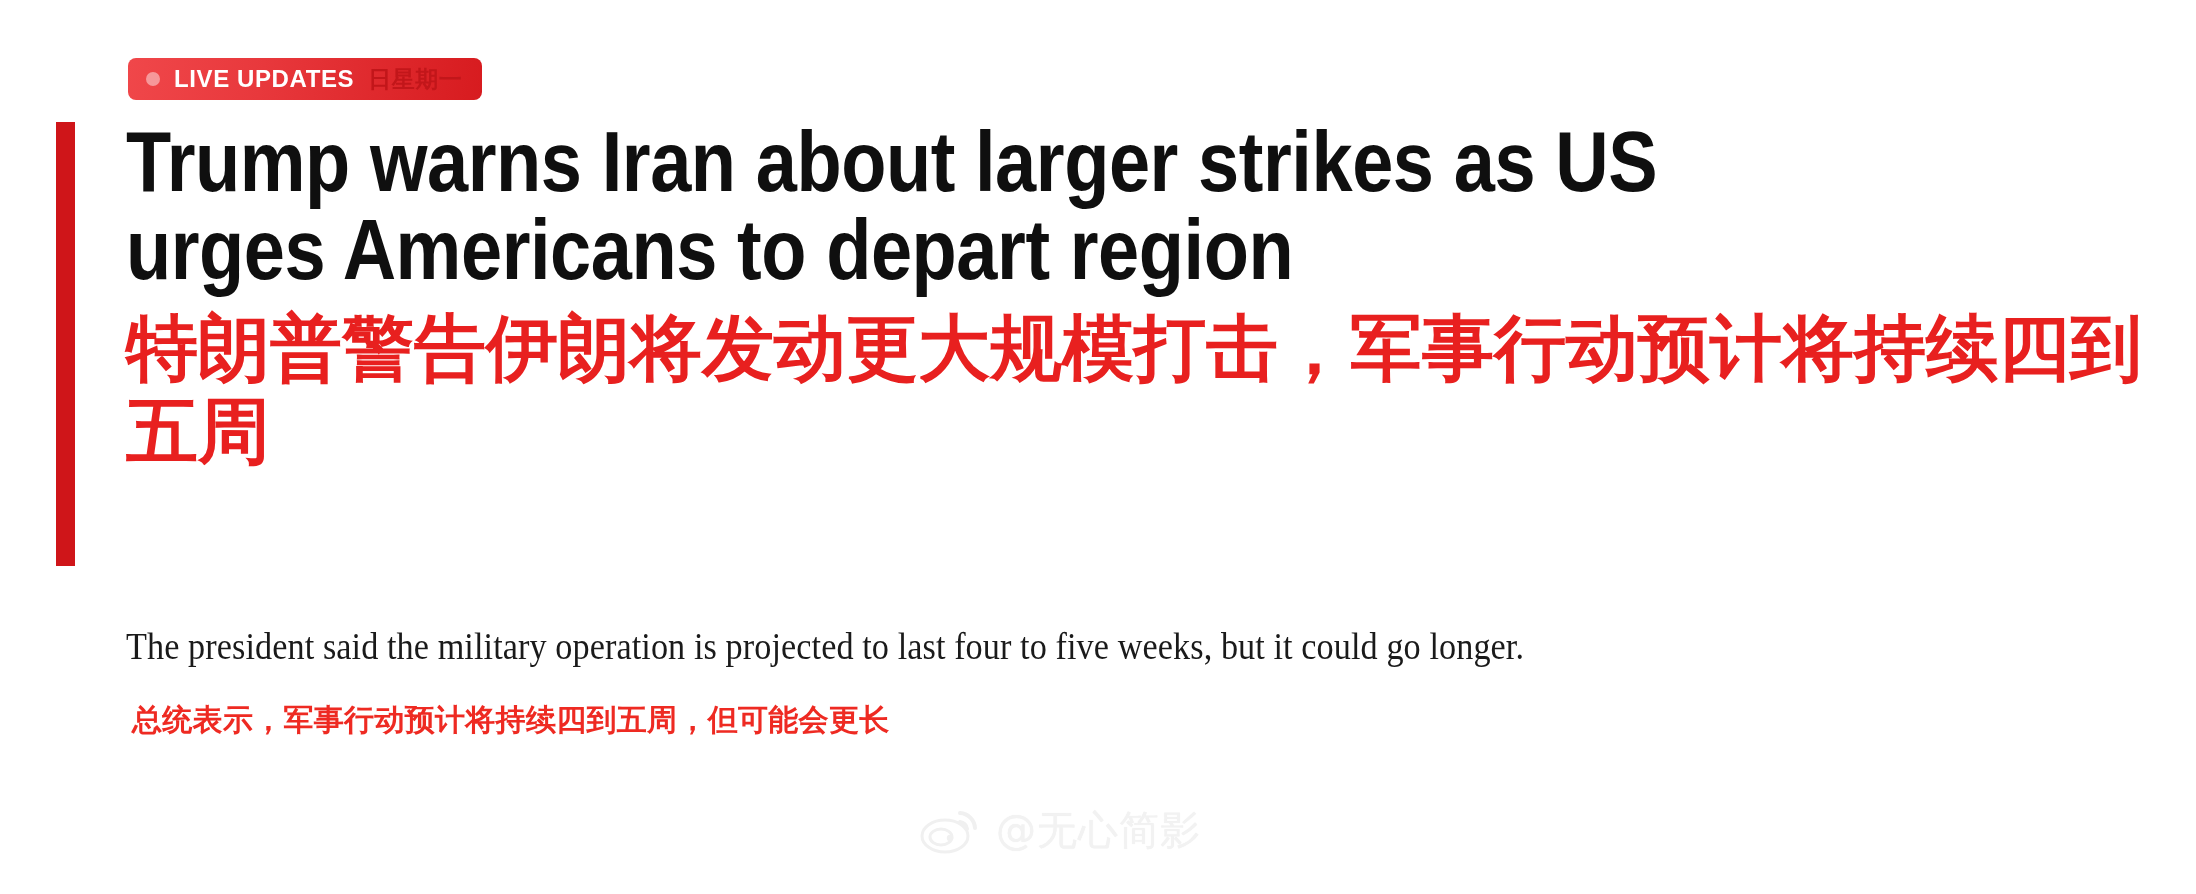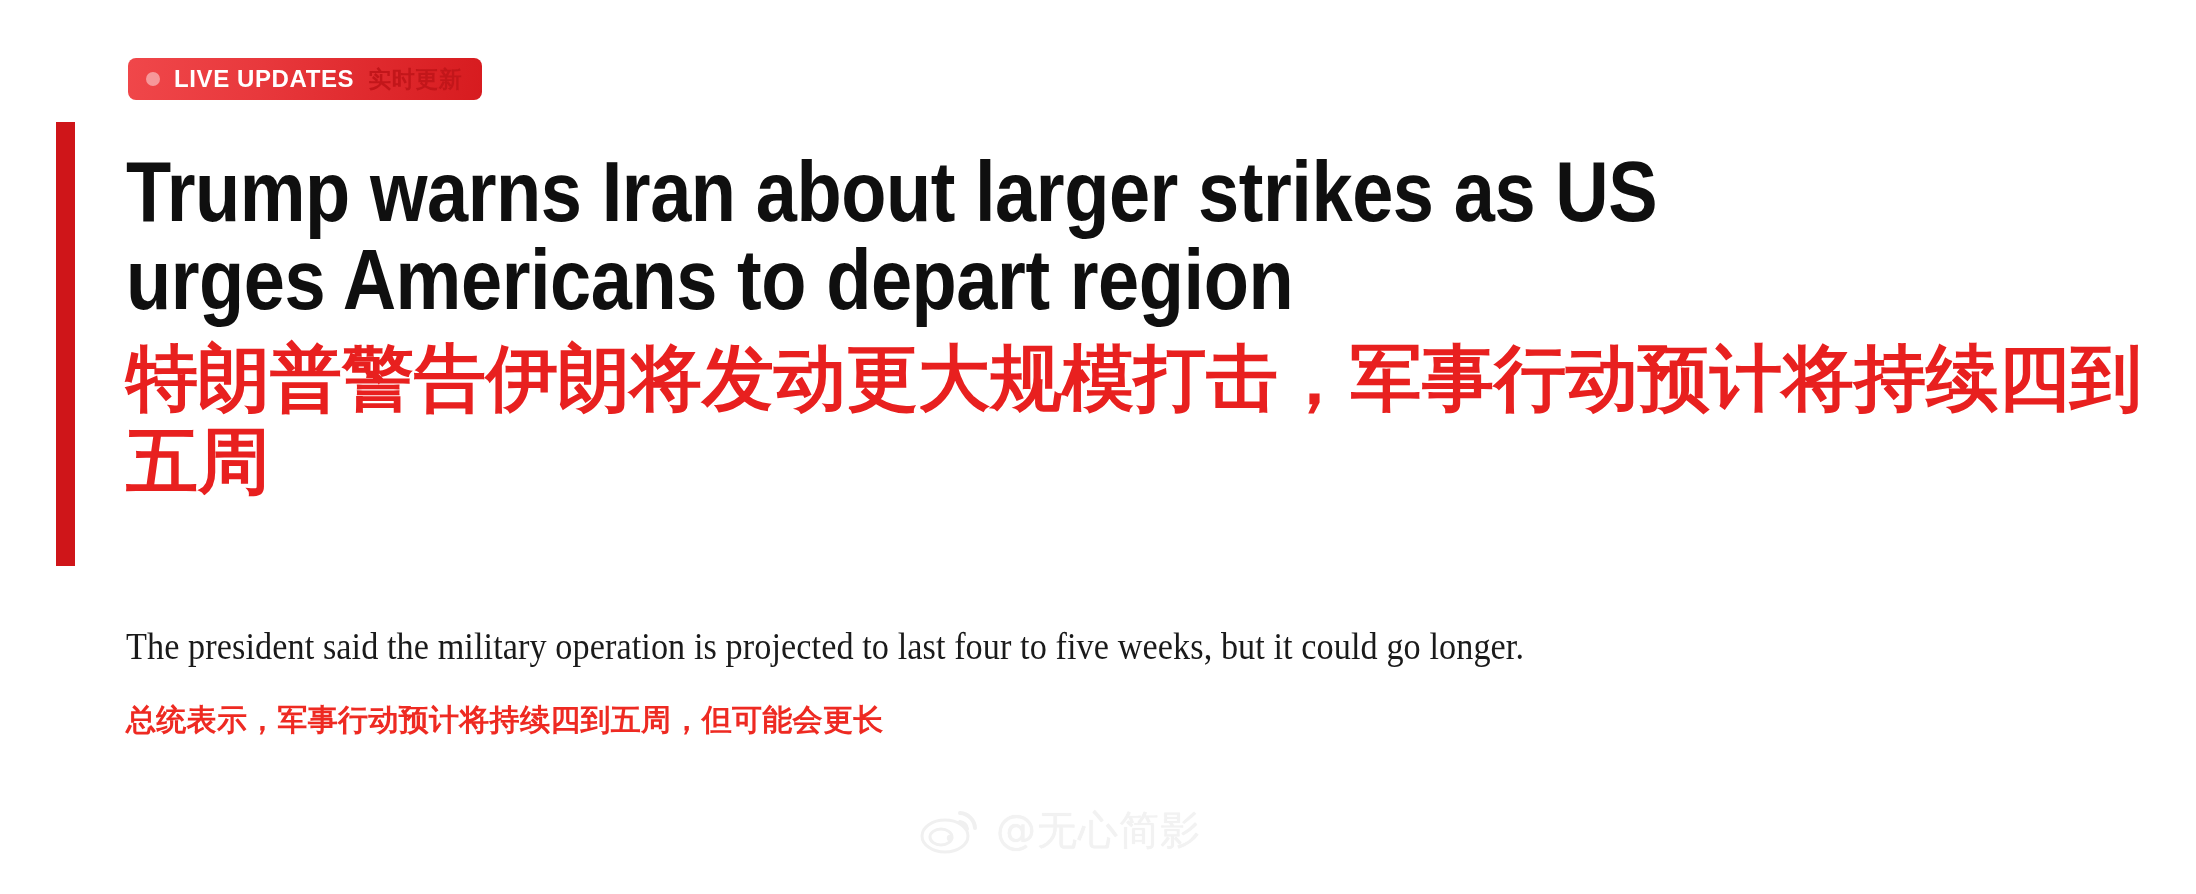--- a/index.html
+++ b/index.html
@@ -73,21 +73,20 @@
     height: 444px;
     background: #cf1519;
   }
 
   
   .headline-block {
     position: absolute;
     left: 126px;
     top: 118px;
     width: 2010px;
-    margin-top: 30px;
   }
   .headline-en {
     margin: 0;
     color: #0f0f0f;
     font-family: "Liberation Sans Narrow", "Liberation Sans", sans-serif;
     font-weight: bold;
     font-size: 86px;
     line-height: 1.02;
     letter-spacing: -0.5px;
     transform: scaleX(0.86);
@@ -119,21 +118,21 @@
     color: #1a1a1a;
     font-family: "Liberation Serif", "DejaVu Serif", serif;
     font-size: 38px;
     line-height: 1.2;
     letter-spacing: 0.1px;
     transform: scaleX(0.90);
     transform-origin: left top;
     white-space: nowrap;
   }
   .dek-zh {
-    margin: 30px 0 0 0;
+    margin: 30px 0 0 6px;
     color: #ee2a22;
     font-family: "DejaVu Sans", sans-serif;
     font-weight: bold;
     font-size: 30px;
     line-height: 1.3;
     letter-spacing: 0.3px;
   }
 
   
   .stamp-block {
@@ -183,21 +182,21 @@
 </style>
 </head>
 <body>
 
 <div class="page">
 
   <div class="badge-row">
     <div class="live-badge">
       <span class="live-dot"></span>
       <span class="live-en">LIVE UPDATES</span>
-      <span class="live-zh">实时更新</span>
+      <span class="live-zh">日星期一</span>
     </div>
   </div>
 
   <div class="left-rule"></div>
 
   <div class="headline-block">
     <h1 class="headline-en">
       <span>Trump warns Iran about larger strikes as US</span>
       <span>urges Americans to depart region</span>
     </h1>

